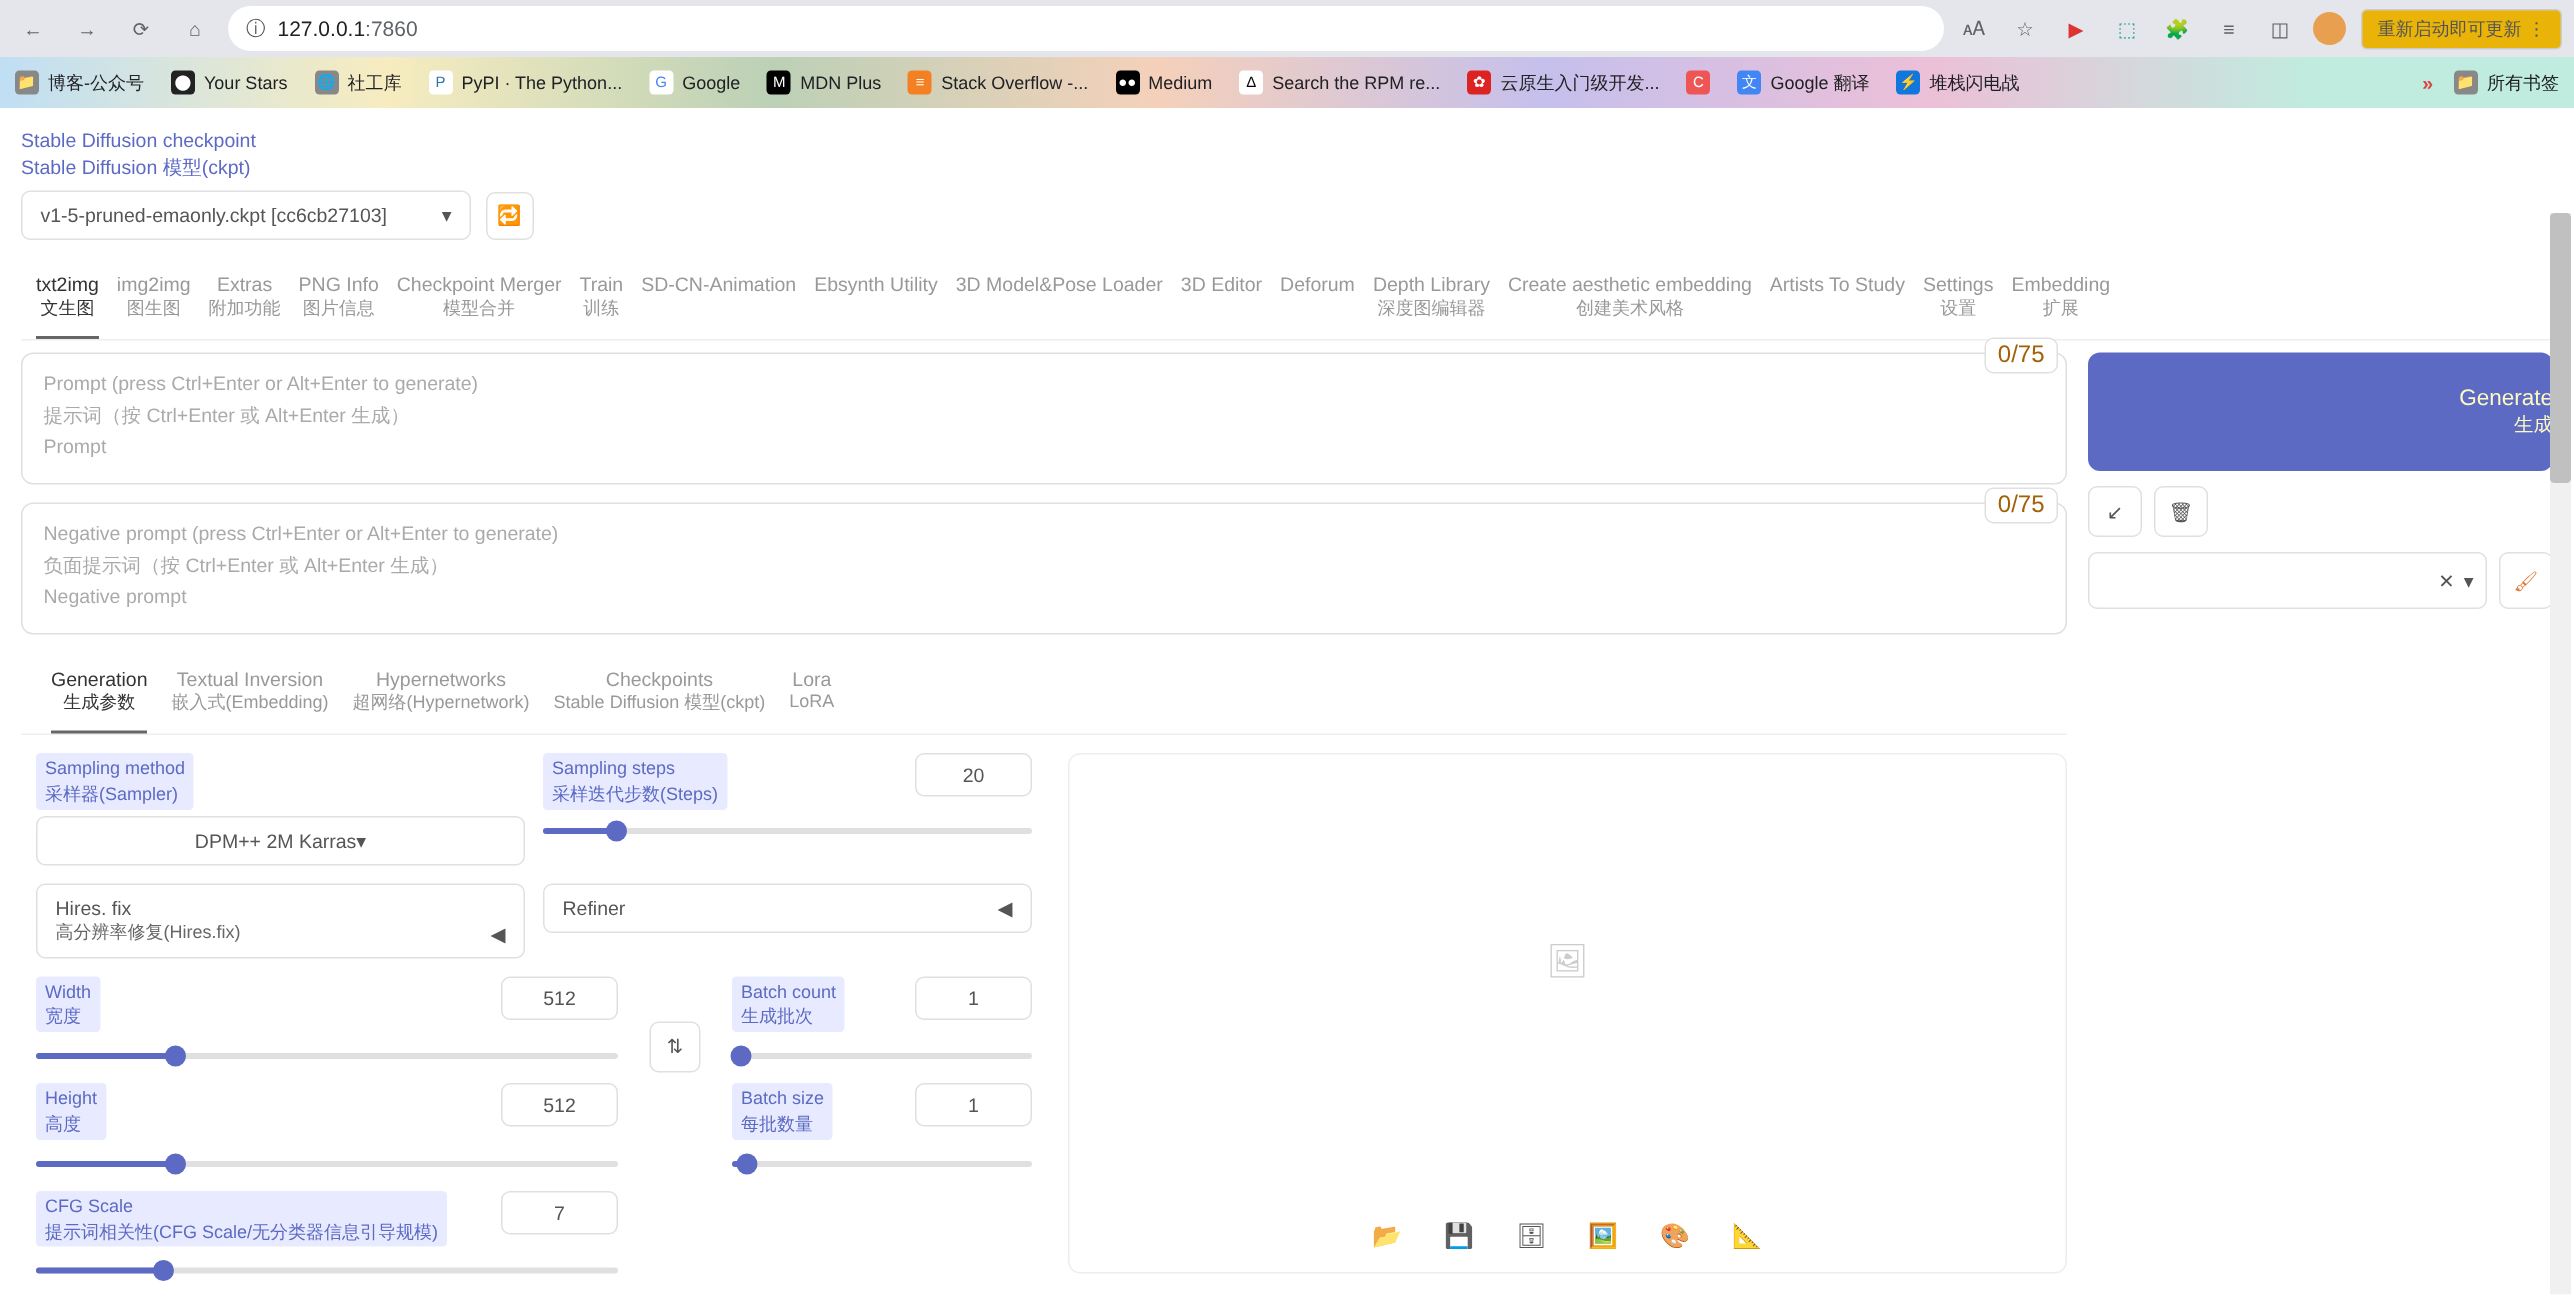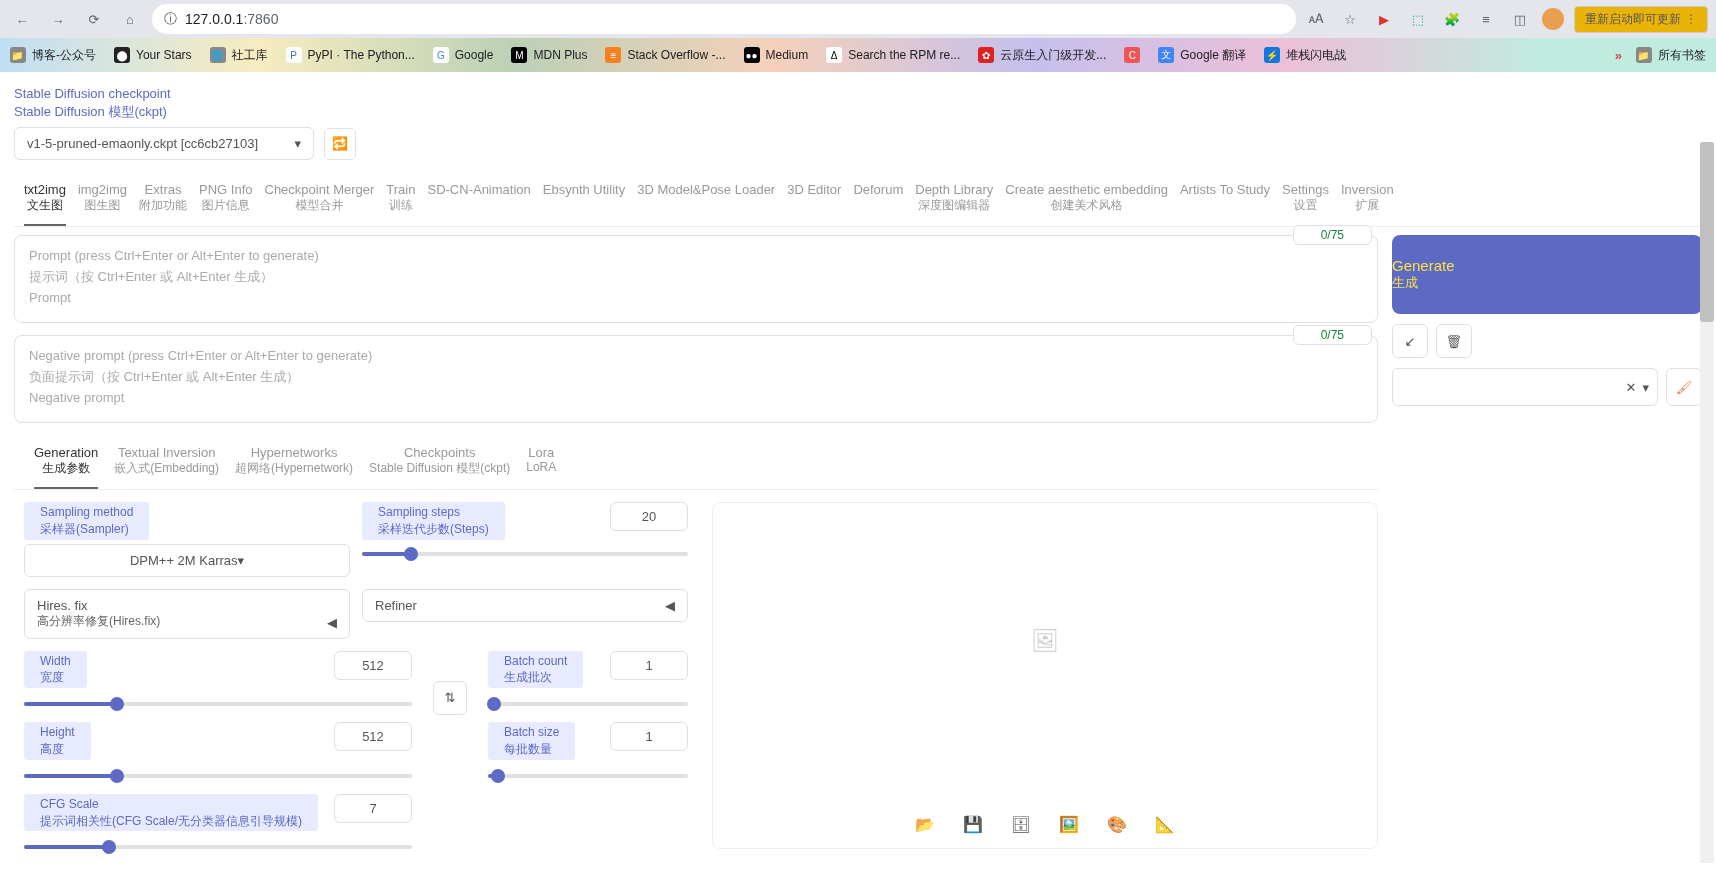--- a/index.html
+++ b/index.html
@@ -38,24 +38,24 @@
 
 
 .cols { display: flex; gap: 14px; }
 .left { flex: 1; }
 .right { width: 310px; }
 
 
 .prompt-wrap { position: relative; margin-bottom: 12px; }
 .prompt-box { border: 1px solid #e0e0e0; border-radius: 8px; padding: 10px 14px; min-height: 88px; background:#fff; }
 .prompt-box .ph { color: #aaa; font-size: 13px; line-height: 1.6; }
-.token-count { position: absolute; top: -10px; right: 6px; background: #fff; border: 1px solid #e0e0e0; border-radius: 6px; padding: 2px 27px; font-size: 12px; color: #15803d; }
-
-
-.gen-btn { background: #5c6ac4; color: #fde047; border-radius: 8px; padding: 22px 0; text-align: left; font-size: 15px; margin-bottom: 10px; }
+.token-count { position: absolute; top: -10px; right: 6px; background: #fff; border: 1px solid #e0e0e0; border-radius: 6px; padding: 2px 8px; font-size: 16px; color: #a16207; }
+
+
+.gen-btn { background: #5c6ac4; color: #fef9c3; border-radius: 8px; padding: 22px 0; text-align: right; font-size: 15px; margin-bottom: 10px; }
 .gen-btn .sub { font-size: 13px; }
 .btn-row { display: flex; gap: 8px; margin-bottom: 10px; }
 .small-btn { border: 1px solid #e0e0e0; border-radius: 6px; width: 36px; height: 34px; display: flex; align-items: center; justify-content: center; background:#fff; }
 .style-row { border: 1px solid #e0e0e0; border-radius: 6px; height: 38px; display: flex; align-items: center; justify-content: flex-end; padding: 0 8px; gap: 6px; }
 .style-row2 { display:flex; gap:8px; }
 .style-row2 .style-row { flex:1; }
 .edit-btn { border: 1px solid #e0e0e0; border-radius: 6px; width: 36px; height: 38px; display: flex; align-items: center; justify-content: center; color:#e07a3a; background:#fff; }
 
 
 .subtabs { display: flex; gap: 16px; border-bottom: 1px solid #eee; padding: 6px 0 0 20px; margin-bottom: 12px; }
@@ -63,21 +63,21 @@
 
 .gen-body { display: flex; gap: 14px; }
 .gen-left { flex: 1; padding: 0 10px; }
 .gen-right { flex: 1; border: 1px solid #eee; border-radius: 8px; min-height: 280px; position: relative; }
 .img-ph { position: absolute; top: 40%; left: 50%; transform: translate(-50%,-50%); color: #ccc; font-size: 22px; }
 .out-icons { position: absolute; bottom: 10px; left: 50%; transform: translateX(-50%); display: flex; gap: 20px; }
 .out-ic { width: 28px; height: 28px; display:flex; align-items:center; justify-content:center; font-size:16px; }
 
 .param-row { display: flex; gap: 12px; margin-bottom: 12px; }
 .param-col { flex: 1; }
-.param-label { background: #e8ebff; color: #5c6ac4; font-size: 12px; padding: 2px 16px; border-radius: 3px; display: inline-block; margin-bottom: 4px; line-height:1.4; }
+.param-label { background: #e8ebff; color: #5c6ac4; font-size: 12px; padding: 2px 6px; border-radius: 3px; display: inline-block; margin-bottom: 4px; line-height:1.4; }
 .param-label .sub { display:block; }
 .param-select { border: 1px solid #e0e0e0; border-radius: 6px; padding: 8px 12px; display: flex; justify-content: center; align-items: center; background:#fff; font-size:13px; }
 .slider { flex: 1; height: 4px; background: #e0e0e0; border-radius: 2px; position: relative; }
 .slider-fill { position: absolute; left: 0; top: 0; height: 100%; background: #5c6ac4; border-radius: 2px; }
 .slider-thumb { position: absolute; top: 50%; transform: translate(-50%,-50%); width: 14px; height: 14px; background: #5c6ac4; border-radius: 50%; }
 .num-input { border: 1px solid #e0e0e0; border-radius: 6px; padding: 6px 10px; width: 78px; text-align: center; background:#fff; font-size:13px; }
 
 .accordion { border: 1px solid #e0e0e0; border-radius: 6px; padding: 8px 12px; display: flex; justify-content: space-between; align-items: flex-end; background:#fff; font-size:13px; }
 .acc-title .sub { display:block; font-size:12px; color:#666; }
 
@@ -242,21 +242,21 @@
         <span class="tab-sub">创建美术风格</span>
       </div>
       <div class="tab">
         <span>Artists To Study</span>
       </div>
       <div class="tab">
         <span>Settings</span>
         <span class="tab-sub">设置</span>
       </div>
       <div class="tab">
-        <span>Inversion</span>
+        <span>Embedding</span>
         <span class="tab-sub">扩展</span>
       </div>
     </div>
 
   <div class="cols">
     <div class="left">
       <div class="prompt-wrap">
         <div class="token-count">0/75</div>
         <div class="prompt-box">
           <div class="ph">Prompt (press Ctrl+Enter or Alt+Enter to generate)</div>

